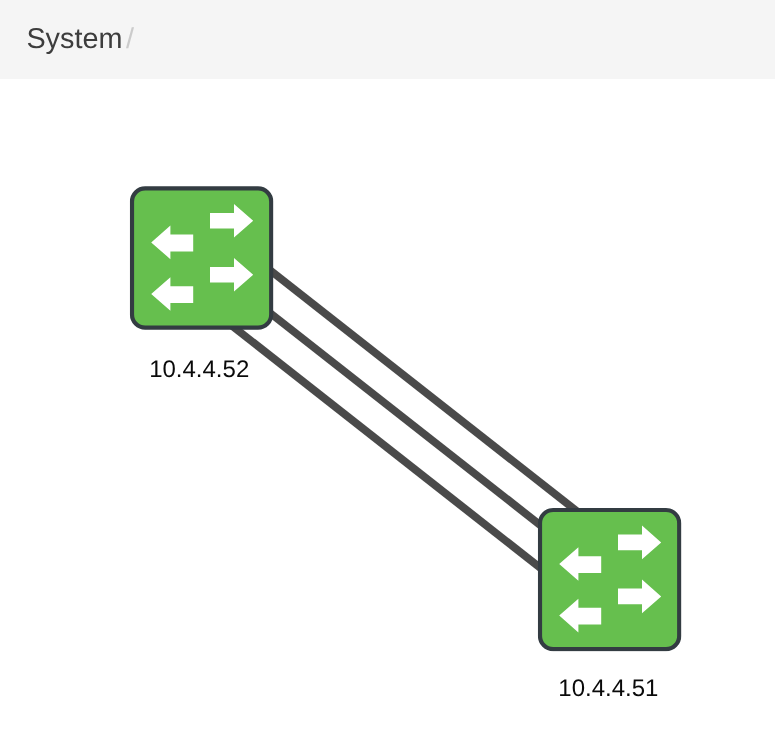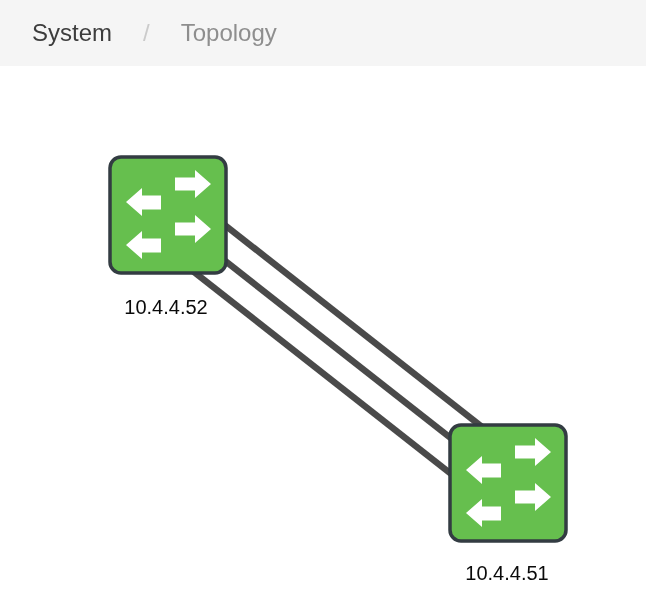--- a/index.html
+++ b/index.html
@@ -12,21 +12,21 @@
   html,body{width:646px;height:614px;overflow:hidden;}
   body{
     background:#ffffff;
     font-family:"Liberation Sans", sans-serif;
   }
   .app{position:relative;width:646px;height:614px;background:#fff;}
   .header{
     position:absolute;top:0;left:0;width:646px;height:66px;
     background:var(--header-bg);
     display:flex;align-items:center;
-    padding-left:32px;gap:31px;
+    padding-left:22px;gap:3px;
     font-size:24px;
   }
   .crumb-section{color:#3d3d3d;cursor:pointer;}
   .crumb-sep{color:#cbcbcb;}
   .crumb-page{color:#8e8e8e;}
   .canvas{
     position:absolute;top:66px;left:0;width:646px;height:548px;
     background:#ffffff;cursor:default;
   }
   .link{stroke:var(--link);stroke-width:6.5;}
@@ -39,21 +39,20 @@
   .node{cursor:pointer;}
 </style>
 </head>
 <body>
 
 <div class="app">
 
   <div class="header">
     <span class="crumb-section">System</span>
     <span class="crumb-sep">/</span>
-    <span class="crumb-page">Topology</span>
   </div>
 
   <svg class="canvas" width="646" height="548" viewBox="0 66 646 548" xmlns="http://www.w3.org/2000/svg">
 
     <defs>
       <symbol id="switch-symbol" viewBox="0 0 120 120">
         <rect class="node-box" x="2" y="2" width="116" height="116" rx="11"></rect>
         <polygon class="arrow" points="67,22.5 87,22.5 87,15 103,29 87,43 87,35.5 67,35.5"></polygon>
         <polygon class="arrow" points="53,40.5 34,40.5 34,33 18,47 34,61 34,54.5 53,54.5"></polygon>
         <polygon class="arrow" points="67,67.5 87,67.5 87,60 103,74 87,88 87,80.5 67,80.5"></polygon>

